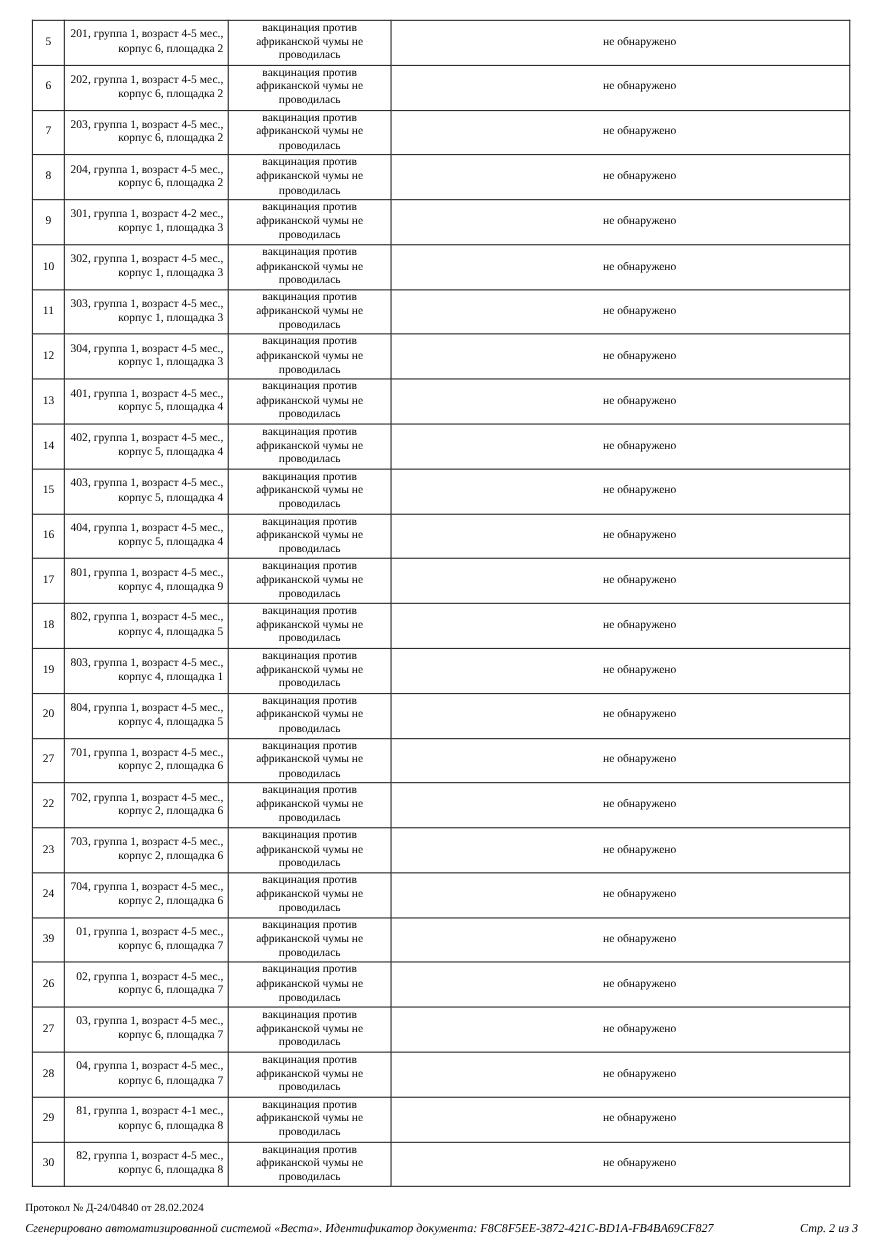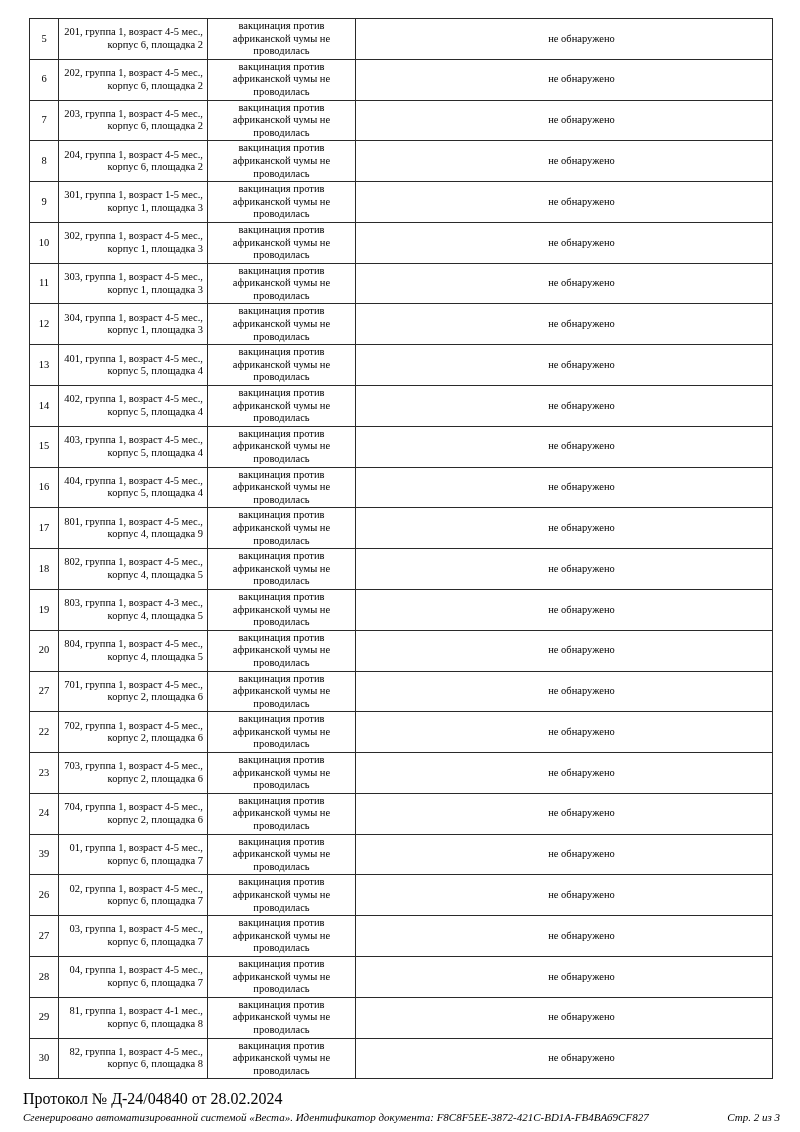--- a/index.html
+++ b/index.html
@@ -31,21 +31,21 @@
     line-height: 12.6px;
     padding: 1px 2px;
   }
   td.c0 span { display: inline-block; }
   td.c1 span { display: inline-block; max-width: 140px; text-align: right; }
   td.c2 span { display: inline-block; max-width: 102px; }
   td.c3 span { display: inline-block; margin-left: 35px; }
   .footer-line1 {
     position: absolute;
     left: 23px; top: 1091px;
-    font-size: 16px;
+    font-size: 10px;
     line-height: 16px;
     white-space: nowrap;
   }
   .footer-line2 {
     position: absolute;
     left: 23px; top: 1109px;
     width: 757px;
     font-size: 11px;
     line-height: 16px;
     white-space: nowrap;
@@ -88,21 +88,21 @@
           <td class="c3"><span>не обнаружено</span></td>
         </tr>
         <tr>
           <td class="c0"><span>8</span></td>
           <td class="c1"><span>204, группа 1, возраст 4-5 мес., корпус 6, площадка 2</span></td>
           <td class="c2"><span>вакцинация против африканской чумы не проводилась</span></td>
           <td class="c3"><span>не обнаружено</span></td>
         </tr>
         <tr>
           <td class="c0"><span>9</span></td>
-          <td class="c1"><span>301, группа 1, возраст 1-5 мес., корпус 1, площадка 3</span></td>
+          <td class="c1"><span>301, группа 1, возраст 4-2 мес., корпус 1, площадка 3</span></td>
           <td class="c2"><span>вакцинация против африканской чумы не проводилась</span></td>
           <td class="c3"><span>не обнаружено</span></td>
         </tr>
         <tr>
           <td class="c0"><span>10</span></td>
           <td class="c1"><span>302, группа 1, возраст 4-5 мес., корпус 1, площадка 3</span></td>
           <td class="c2"><span>вакцинация против африканской чумы не проводилась</span></td>
           <td class="c3"><span>не обнаружено</span></td>
         </tr>
         <tr>
@@ -148,21 +148,21 @@
           <td class="c3"><span>не обнаружено</span></td>
         </tr>
         <tr>
           <td class="c0"><span>18</span></td>
           <td class="c1"><span>802, группа 1, возраст 4-5 мес., корпус 4, площадка 5</span></td>
           <td class="c2"><span>вакцинация против африканской чумы не проводилась</span></td>
           <td class="c3"><span>не обнаружено</span></td>
         </tr>
         <tr>
           <td class="c0"><span>19</span></td>
-          <td class="c1"><span>803, группа 1, возраст 4-3 мес., корпус 4, площадка 5</span></td>
+          <td class="c1"><span>803, группа 1, возраст 4-5 мес., корпус 4, площадка 1</span></td>
           <td class="c2"><span>вакцинация против африканской чумы не проводилась</span></td>
           <td class="c3"><span>не обнаружено</span></td>
         </tr>
         <tr>
           <td class="c0"><span>20</span></td>
           <td class="c1"><span>804, группа 1, возраст 4-5 мес., корпус 4, площадка 5</span></td>
           <td class="c2"><span>вакцинация против африканской чумы не проводилась</span></td>
           <td class="c3"><span>не обнаружено</span></td>
         </tr>
         <tr>

